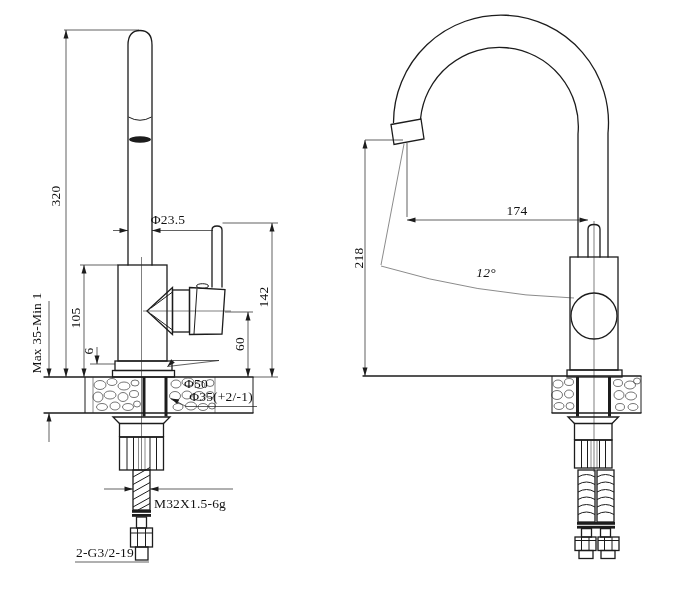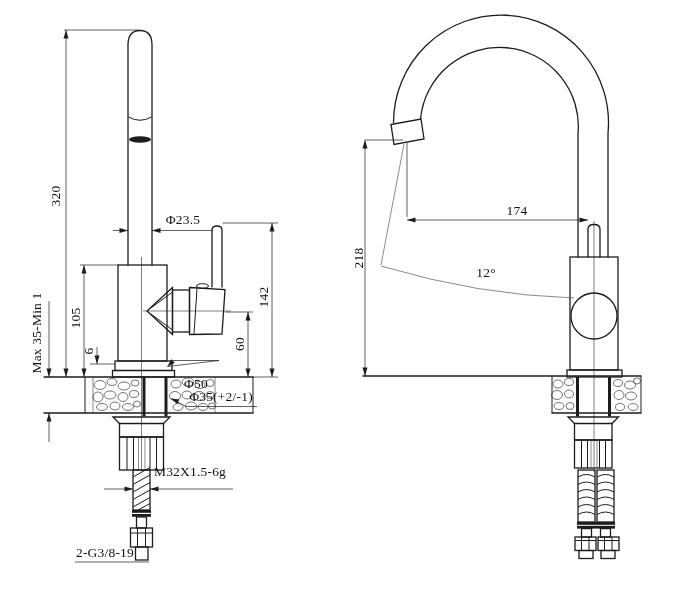--- a/index.html
+++ b/index.html
@@ -210,23 +210,23 @@
     <path class="arw" d="M588,220 L579.5,217.5 L579.5,222.5 Z"></path>
     <path class="arw" d="M365,140 L362.5,148.5 L367.5,148.5 Z"></path>
     <path class="arw" d="M365,376 L362.5,367.5 L367.5,367.5 Z"></path>
   </g>
 </svg>
 
   <div class="lbl rot" style="left:56px;  top:196px;">320</div>
   <div class="lbl rot" style="left:37px;  top:333px;">Max 35-Min 1</div>
   <div class="lbl rot" style="left:76px;  top:318px;">105</div>
   <div class="lbl rot" style="left:89px;  top:351px;">6</div>
-  <div class="lbl" style="left:183px; top:220px;">Φ23.5</div>
+  <div class="lbl" style="left:168px; top:220px;">Φ23.5</div>
   <div class="lbl" style="left:196px; top:351px;margin-top:33px;">Φ50</div>
   <div class="lbl" style="left:221px; top:397px;text-align:center;">Φ35(+2/-1)</div>
   <div class="lbl rot" style="left:264px; top:297px;">142</div>
   <div class="lbl rot" style="left:240px; top:344px;">60</div>
-  <div class="lbl" style="left:190px; top:472px;">M32X1.5-6g</div>
-  <div class="lbl" style="left:105px; top:553px;">2-G3/8-19</div>
+  <div class="lbl" style="left:190px; top:504px;">M32X1.5-6g</div>
+  <div class="lbl" style="left:105px; top:553px;">2-G3/2-19</div>
   <div class="lbl" style="left:517px; top:211px;">174</div>
   <div class="lbl rot" style="left:359px; top:258px;">218</div>
-  <div class="lbl" style="left:486px; top:273px;">12°</div>
+  <div class="lbl" style="left:486px; top:273px;font-style:italic;">12°</div>
 </div>
 
 </body></html>

